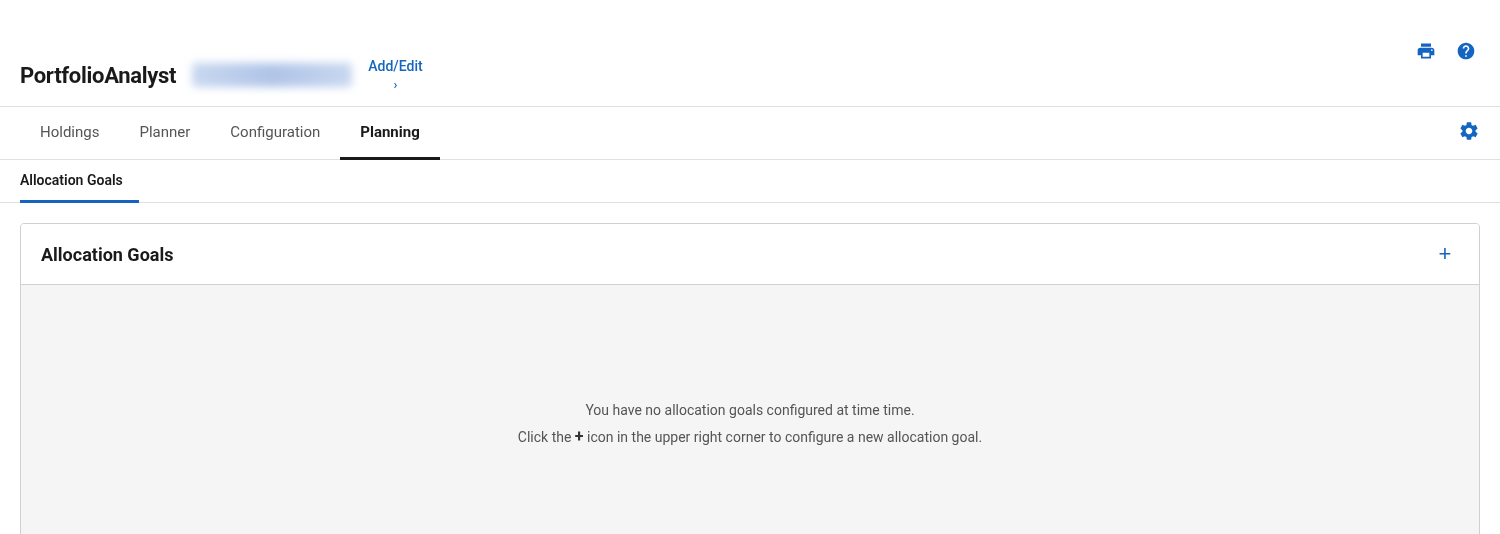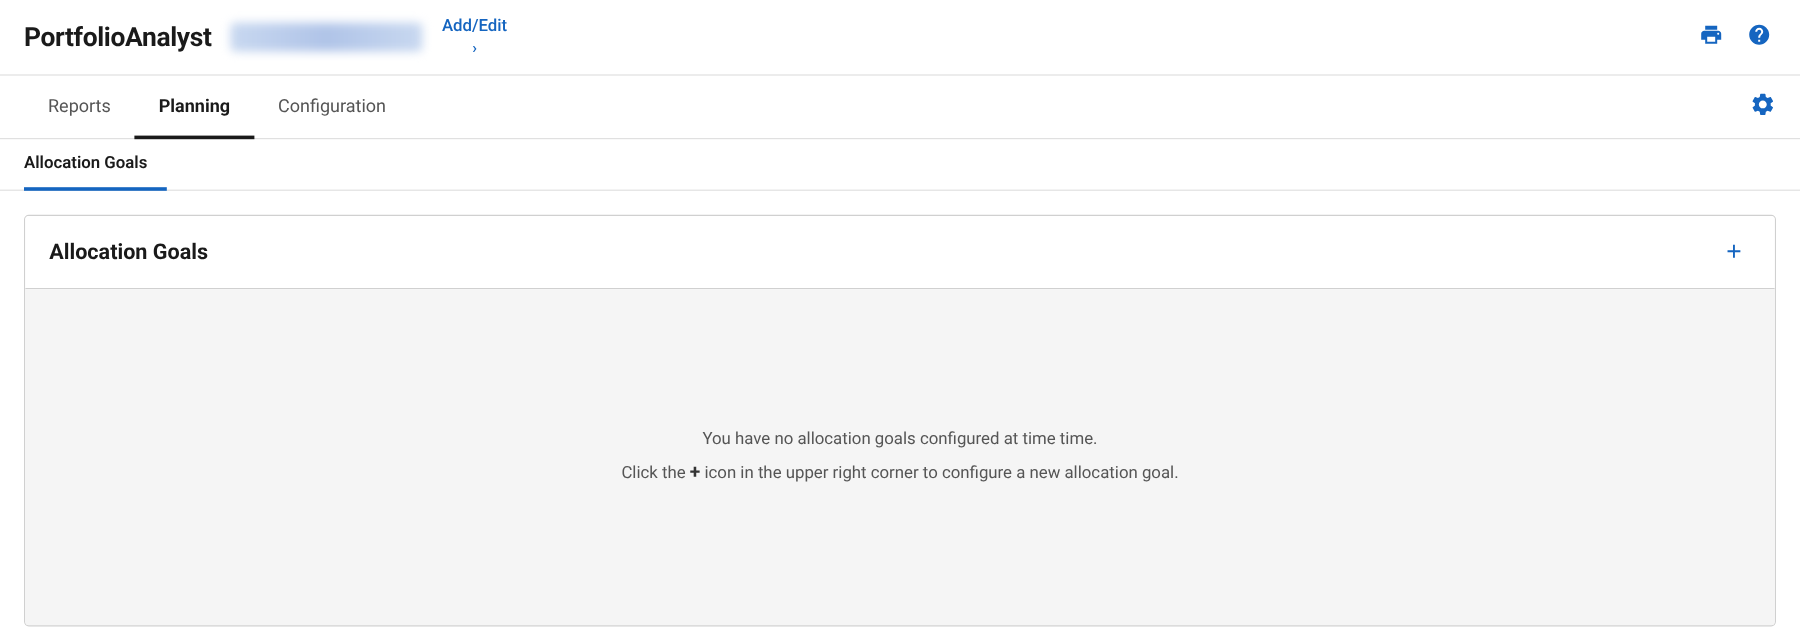--- a/index.html
+++ b/index.html
@@ -23,20 +23,21 @@
       align-items: center;
       justify-content: space-between;
       padding: 14px 20px;
       border-bottom: 1px solid #e0e0e0;
     }
 
     .header-left {
       display: flex;
       align-items: center;
       gap: 16px;
+      margin-top: 44px;
     }
 
     .app-title {
       font-size: 22px;
       font-weight: 700;
       color: #1a1a1a;
       letter-spacing: -0.3px;
     }
 
     .account-blurred {
@@ -249,23 +250,24 @@
         <svg width="20" height="20" viewBox="0 0 24 24" fill="currentColor">
           <path d="M12 2C6.48 2 2 6.48 2 12s4.48 10 10 10 10-4.48 10-10S17.52 2 12 2zm1 17h-2v-2h2v2zm2.07-7.75l-.9.92C13.45 12.9 13 13.5 13 15h-2v-.5c0-1.1.45-2.1 1.17-2.83l1.24-1.26c.37-.36.59-.86.59-1.41 0-1.1-.9-2-2-2s-2 .9-2 2H8c0-2.21 1.79-4 4-4s4 1.79 4 4c0 .88-.36 1.68-.93 2.25z"></path>
         </svg>
       </span>
     </button>
   </div>
 </div>
 
 <div class="nav-tabs">
   <div class="nav-tabs-left">
-    <a class="nav-tab">Reports</a>
+    <a class="nav-tab">Holdings</a>
+    <a class="nav-tab">Planner</a>
+    <a class="nav-tab">Configuration</a>
     <a class="nav-tab active">Planning</a>
-    <a class="nav-tab">Configuration</a>
   </div>
   <div class="gear-icon-nav">
     <svg width="22" height="22" viewBox="0 0 24 24" fill="currentColor">
       <path d="M19.14,12.94c0.04-0.3,0.06-0.61,0.06-0.94c0-0.32-0.02-0.64-0.07-0.94l2.03-1.58c0.18-0.14,0.23-0.41,0.12-0.61 l-1.92-3.32c-0.12-0.22-0.37-0.29-0.59-0.22l-2.39,0.96c-0.5-0.38-1.03-0.7-1.62-0.94L14.4,2.81c-0.04-0.24-0.24-0.41-0.48-0.41 h-3.84c-0.24,0-0.43,0.17-0.47,0.41L9.25,5.35C8.66,5.59,8.12,5.92,7.63,6.29L5.24,5.33c-0.22-0.08-0.47,0-0.59,0.22L2.74,8.87 C2.62,9.08,2.66,9.34,2.86,9.48l2.03,1.58C4.84,11.36,4.8,11.69,4.8,12s0.02,0.64,0.07,0.94l-2.03,1.58 c-0.18,0.14-0.23,0.41-0.12,0.61l1.92,3.32c0.12,0.22,0.37,0.29,0.59,0.22l2.39-0.96c0.5,0.38,1.03,0.7,1.62,0.94l0.36,2.54 c0.05,0.24,0.24,0.41,0.48,0.41h3.84c0.24,0,0.44-0.17,0.47-0.41l0.36-2.54c0.59-0.24,1.13-0.56,1.62-0.94l2.39,0.96 c0.22,0.08,0.47,0,0.59-0.22l1.92-3.32c0.12-0.22,0.07-0.47-0.12-0.61L19.14,12.94z M12,15.6c-1.98,0-3.6-1.62-3.6-3.6 s1.62-3.6,3.6-3.6s3.6,1.62,3.6,3.6S13.98,15.6,12,15.6z"></path>
     </svg>
   </div>
 </div>
 
 <div class="sub-tabs">
   <a class="sub-tab active">Allocation Goals</a>

